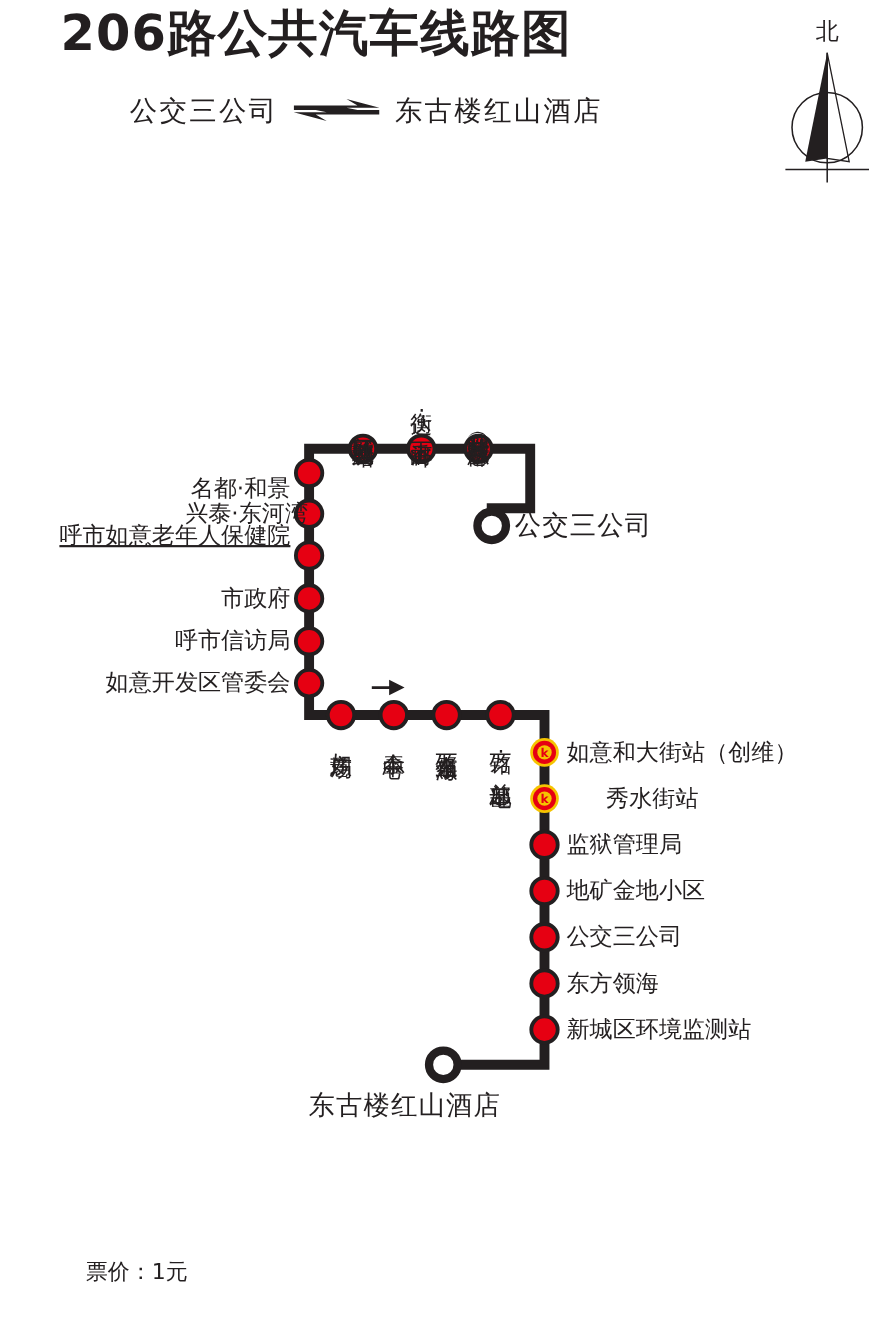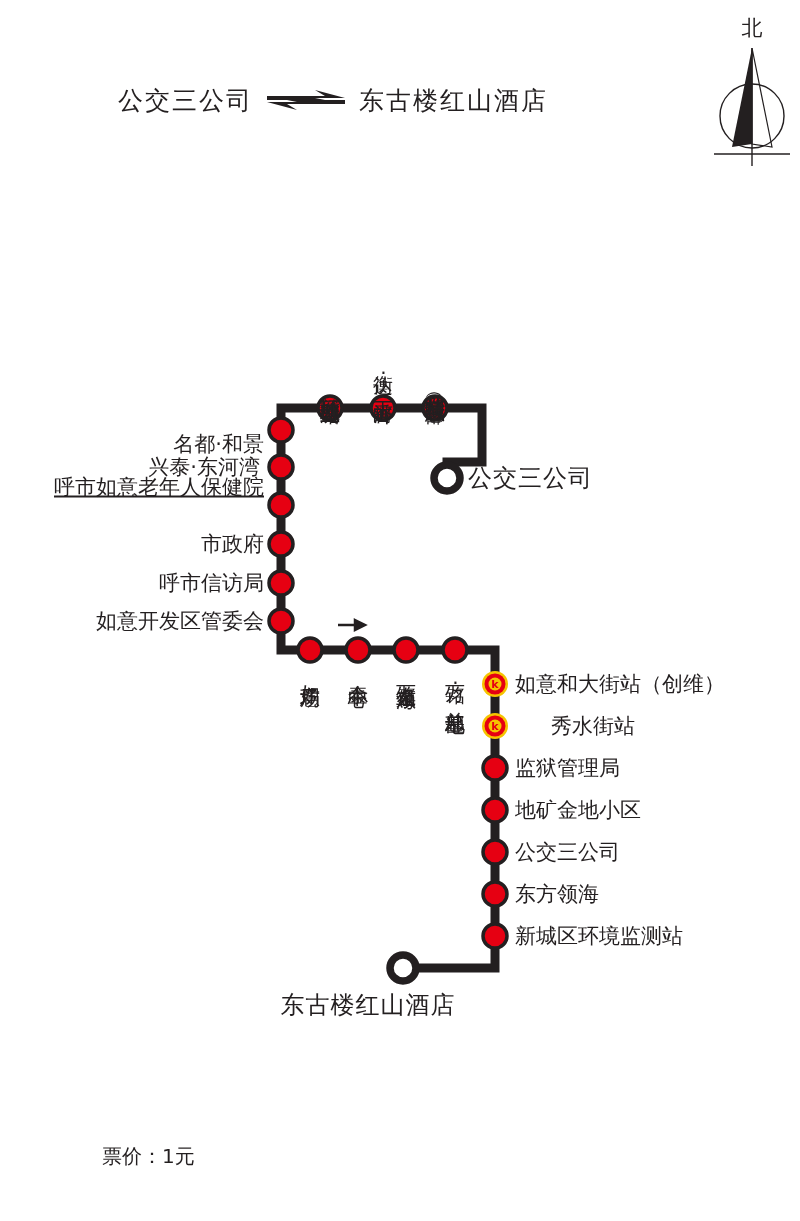--- a/index.html
+++ b/index.html
@@ -122,27 +122,28 @@
   .footer {
     position: absolute;
     left: 78px;
     top: 1086px;
     width: 700px;
     font-size: 20px;
     line-height: 28px;
     color: #231f20;
     white-space: pre;
   }
-  .footer div { white-space: pre; margin-left: 24px; }
+  .footer div { white-space: pre; }
 </style>
 </head>
 <body>
 
 <div id="page">
 
+  <div class="title">206路公共汽车线路图</div>
 
   <div class="subtitle-row">
     <span class="term">公交三公司</span>
     <svg class="biarrow" viewBox="0 0 78 26">
       <polygon points="0,8 58,8 48,2 78,10 48,10 58,12 0,12" fill="#231f20"></polygon>
       <polygon points="78,16 20,16 30,22 0,14 30,14 20,12 78,12" fill="#231f20"></polygon>
     </svg>
     <span class="term">东古楼红山酒店</span>
   </div>
 
@@ -225,21 +226,21 @@
       <g>
         <circle cx="495" cy="936" r="12" fill="#e60012" stroke="#231f20" stroke-width="3.5"></circle>
       </g>
       <circle cx="447" cy="478" r="13" fill="#ffffff" stroke="#231f20" stroke-width="7.5"></circle>
       <circle cx="403" cy="968" r="13" fill="#ffffff" stroke="#231f20" stroke-width="7.5"></circle>
       <path d="M338 625 L361 625 M355 620 L365 625 L355 630 Z" stroke="#231f20" stroke-width="2.5" fill="#231f20"></path>
     </svg>
 
   <div id="labels">
       <div class="lbl lbl-left" style="right: 536px; top: 430px; margin-top: 14px;">名都·和景</div>
-      <div class="lbl lbl-left" style="right: 540px; top: 467px; margin-left: 36px;">兴泰·东河湾</div>
+      <div class="lbl lbl-left" style="right: 520px; top: 467px; margin-left: 36px;">兴泰·东河湾</div>
       <div class="lbl lbl-left" style="right: 536px; top: 487px; text-decoration: underline;">呼市如意老年人保健院</div>
       <div class="lbl lbl-left" style="right: 536px; top: 544px;">市政府</div>
       <div class="lbl lbl-left" style="right: 536px; top: 583px;">呼市信访局</div>
       <div class="lbl lbl-left" style="right: 536px; top: 621px;">如意开发区管委会</div>
       <div class="lbl lbl-right" style="left: 515px; top: 684px;">如意和大街站（创维）</div>
       <div class="lbl lbl-right" style="left: 515px; top: 726px; margin-left: 36px;">秀水街站</div>
       <div class="lbl lbl-right" style="left: 515px; top: 768px;">监狱管理局</div>
       <div class="lbl lbl-right" style="left: 515px; top: 810px;">地矿金地小区</div>
       <div class="lbl lbl-right" style="left: 515px; top: 852px;">公交三公司</div>
       <div class="lbl lbl-right" style="left: 515px; top: 894px;">东方领海</div>

